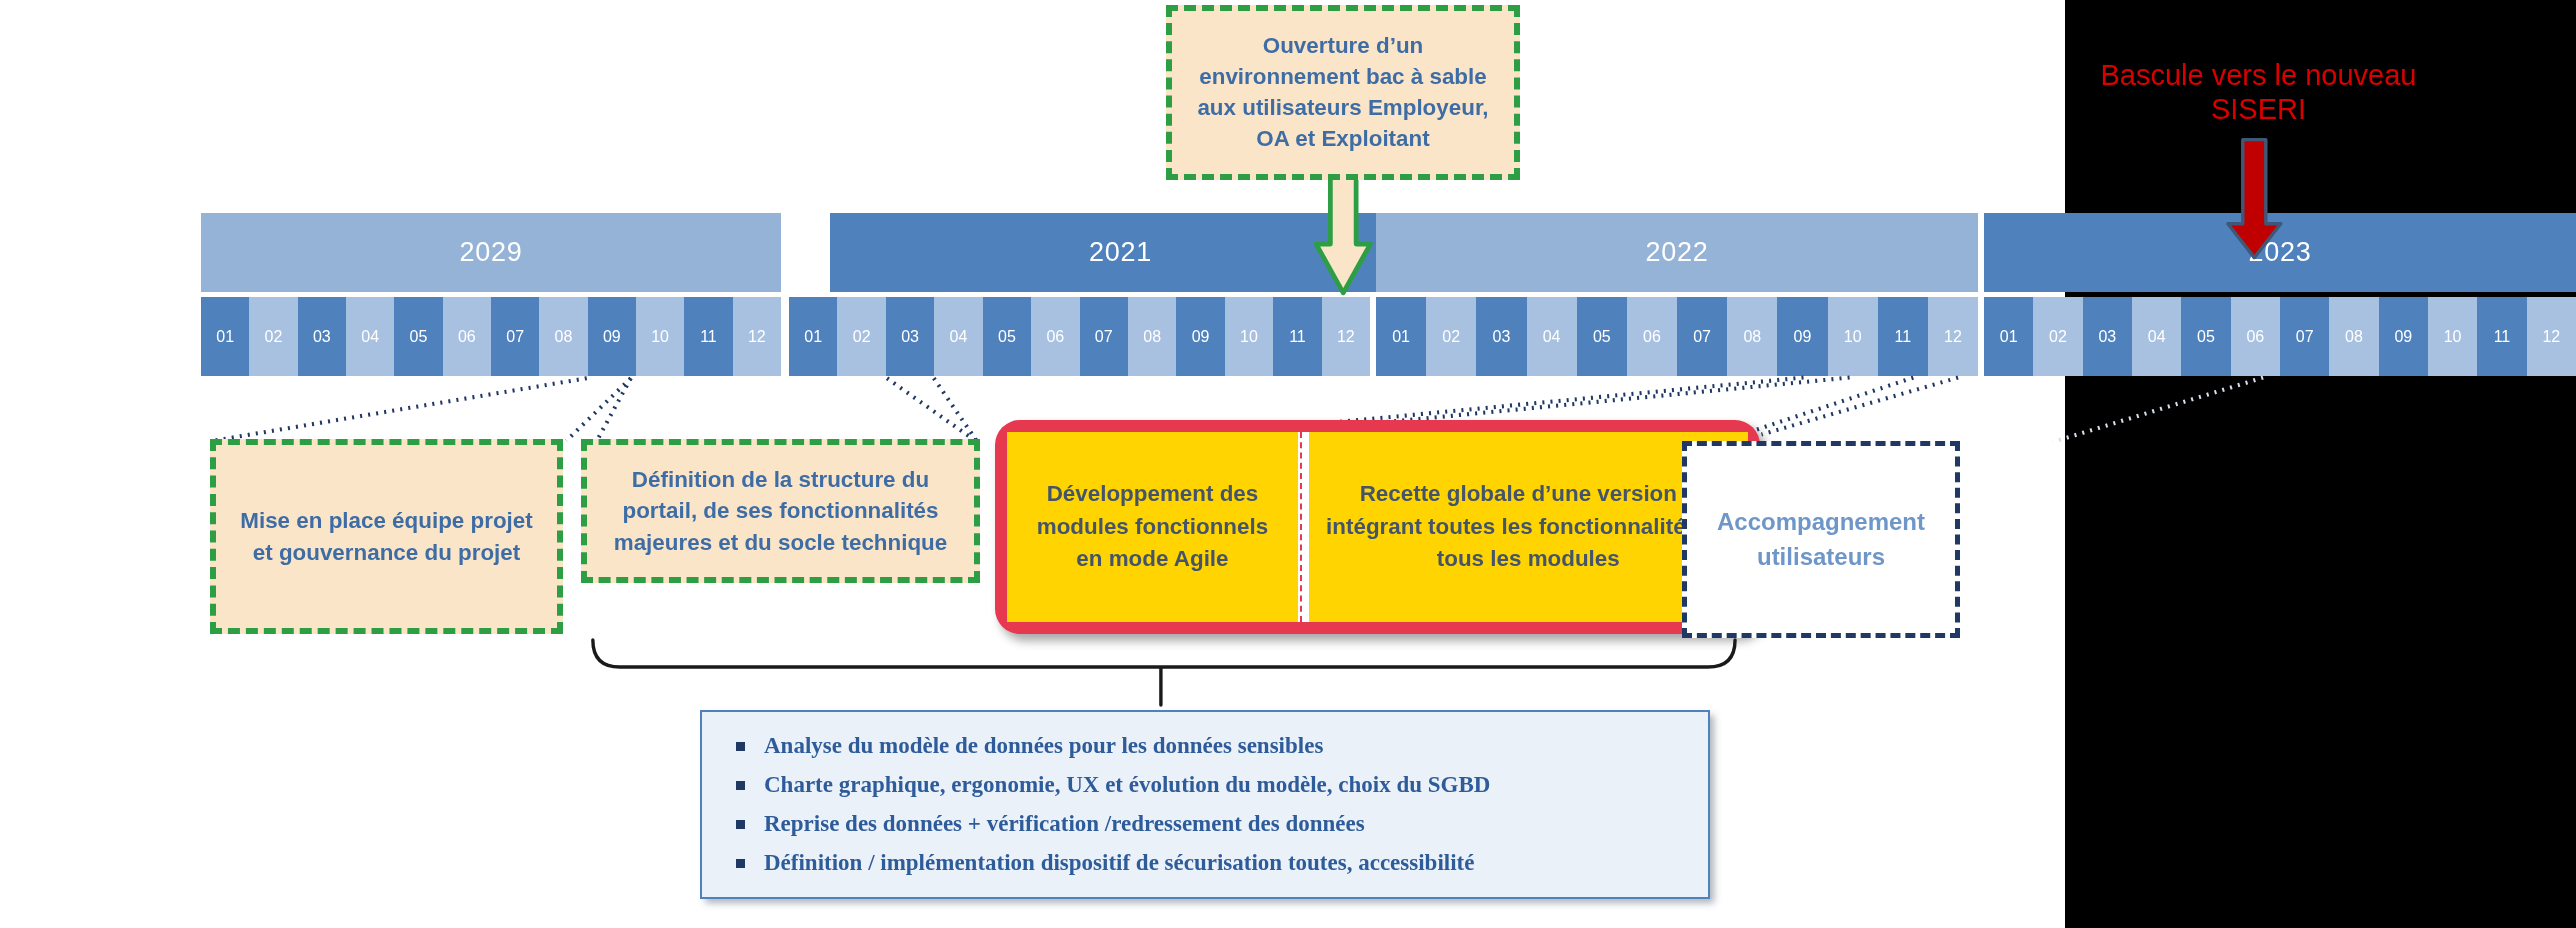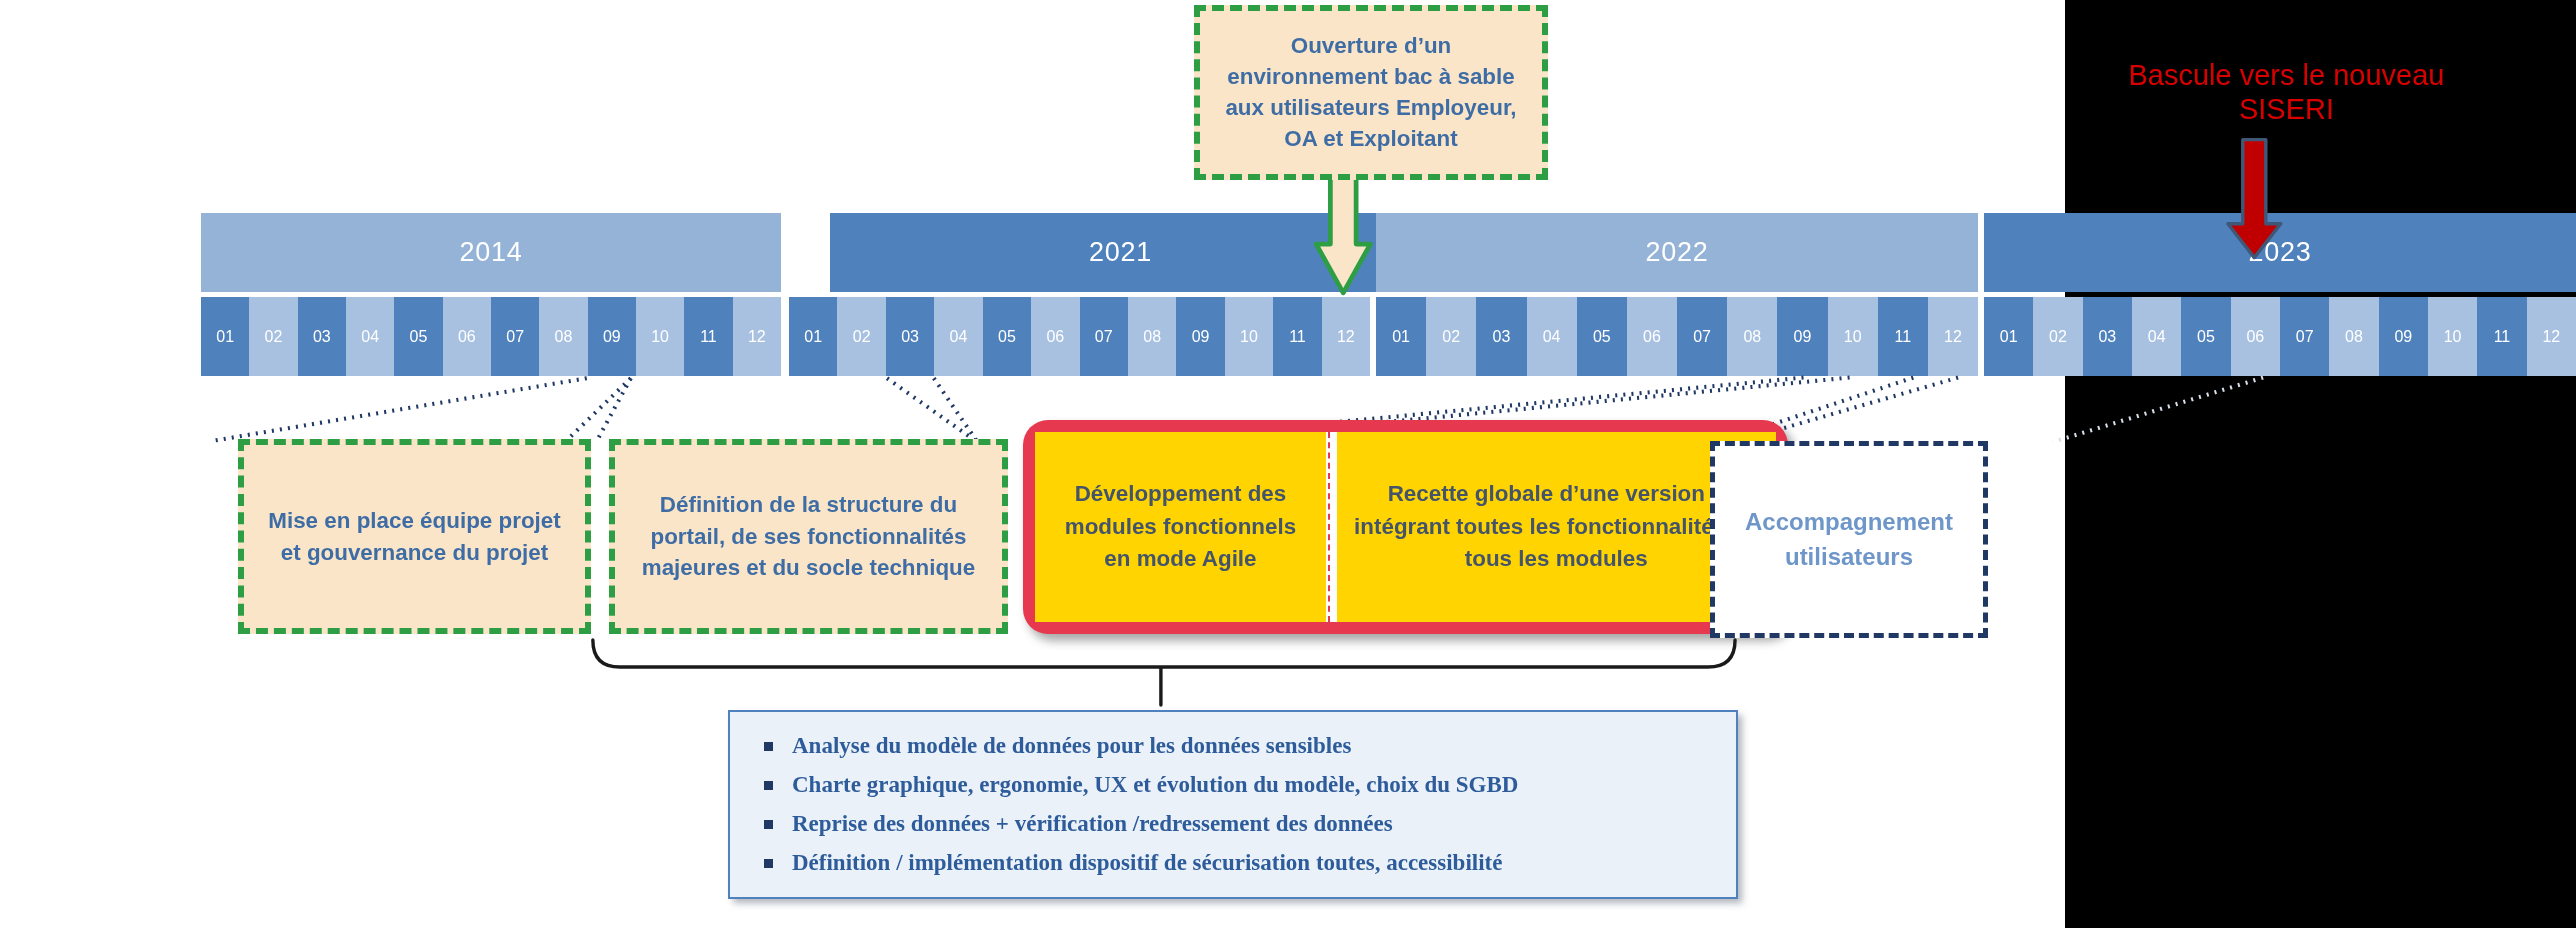--- a/index.html
+++ b/index.html
@@ -18,37 +18,37 @@
   .months{position:absolute;top:297px;height:79px;z-index:2;display:flex;}
   .month{flex:1;display:flex;align-items:center;justify-content:center;color:#fff;font-size:16px;}
   .month.dark{background:#4F81BD;}
   .month.light{background:#A9C1E1;}
 
   
   svg.overlay{position:absolute;left:0;top:0;z-index:5;pointer-events:none;}
   .dot-navy{stroke:#1F3864;stroke-width:6;stroke-dasharray:3 9;fill:none;}
   .dot-white{stroke:#D6DFEA;stroke-width:6;stroke-dasharray:3 9;fill:none;}
 
-  .layer-top{z-index:6;margin-left:28px;}
+  .layer-top{z-index:6;}
 
   
   .callout{position:absolute;left:1166px;top:5.4px;width:354px;height:175px;box-sizing:border-box;
            background:#FBE5C9;border:6.1px dashed #2E9E44;display:flex;align-items:center;justify-content:center;
            text-align:center;color:#3E6DA5;font-size:22.4px;font-weight:600;line-height:1.38;padding:6.8px 17.6px;}
 
   
   .banner{position:absolute;left:2082px;top:58px;width:353px;text-align:center;color:#D90000;
           font-size:29px;line-height:1.18;}
 
   
   .phase{position:absolute;box-sizing:border-box;display:flex;align-items:center;justify-content:center;
          text-align:center;font-weight:600;}
   .phase.tan{background:#FBE5C9;border:6.1px dashed #2E9E44;color:#3E6DA5;font-size:22.4px;line-height:1.4;padding:6.8px 16.3px;}
   #phase-equipe{left:210px;top:439px;width:353px;height:195px;}
-  #phase-definition{left:581px;top:439px;width:399px;height:195px;}
+  #phase-definition{left:581px;top:439px;width:399px;height:144px;}
 
   .red-frame{position:absolute;left:995px;top:420px;width:765px;height:214px;background:#E63950;
              border-radius:25px;box-shadow:5.4px 6.8px 9.5px rgba(40,40,40,.40);display:flex;
              padding:12.2px;box-sizing:border-box;}
   .ycell{background:#FFD400;color:#44546A;font-size:22.4px;font-weight:700;display:flex;align-items:center;
          justify-content:center;text-align:center;line-height:1.45;padding:5.4px 13.6px;box-sizing:border-box;}
   .ycell.left{flex:39;}
   .ycell.right{flex:61;}
   .ydivider{width:11px;background:#fff;position:relative;}
   .ydivider::after{content:"";position:absolute;left:2.7px;top:0;bottom:0;border-left:2.7px dashed #E63950;}
@@ -67,21 +67,21 @@
 </style>
 </head>
 <body>
 
 <div class="stage">
 
   <div class="black-panel"></div>
 
   <div id="timeline">
       <div class="year-bar light" style="left: 201px; width: 580px;">
-        <span>2014</span>
+        <span>2029</span>
       </div>
       <div class="months" style="left: 201px; width: 580px;">
         <div class="month dark">01</div>
         <div class="month light">02</div>
         <div class="month dark">03</div>
         <div class="month light">04</div>
         <div class="month dark">05</div>
         <div class="month light">06</div>
         <div class="month dark">07</div>
         <div class="month light">08</div>

